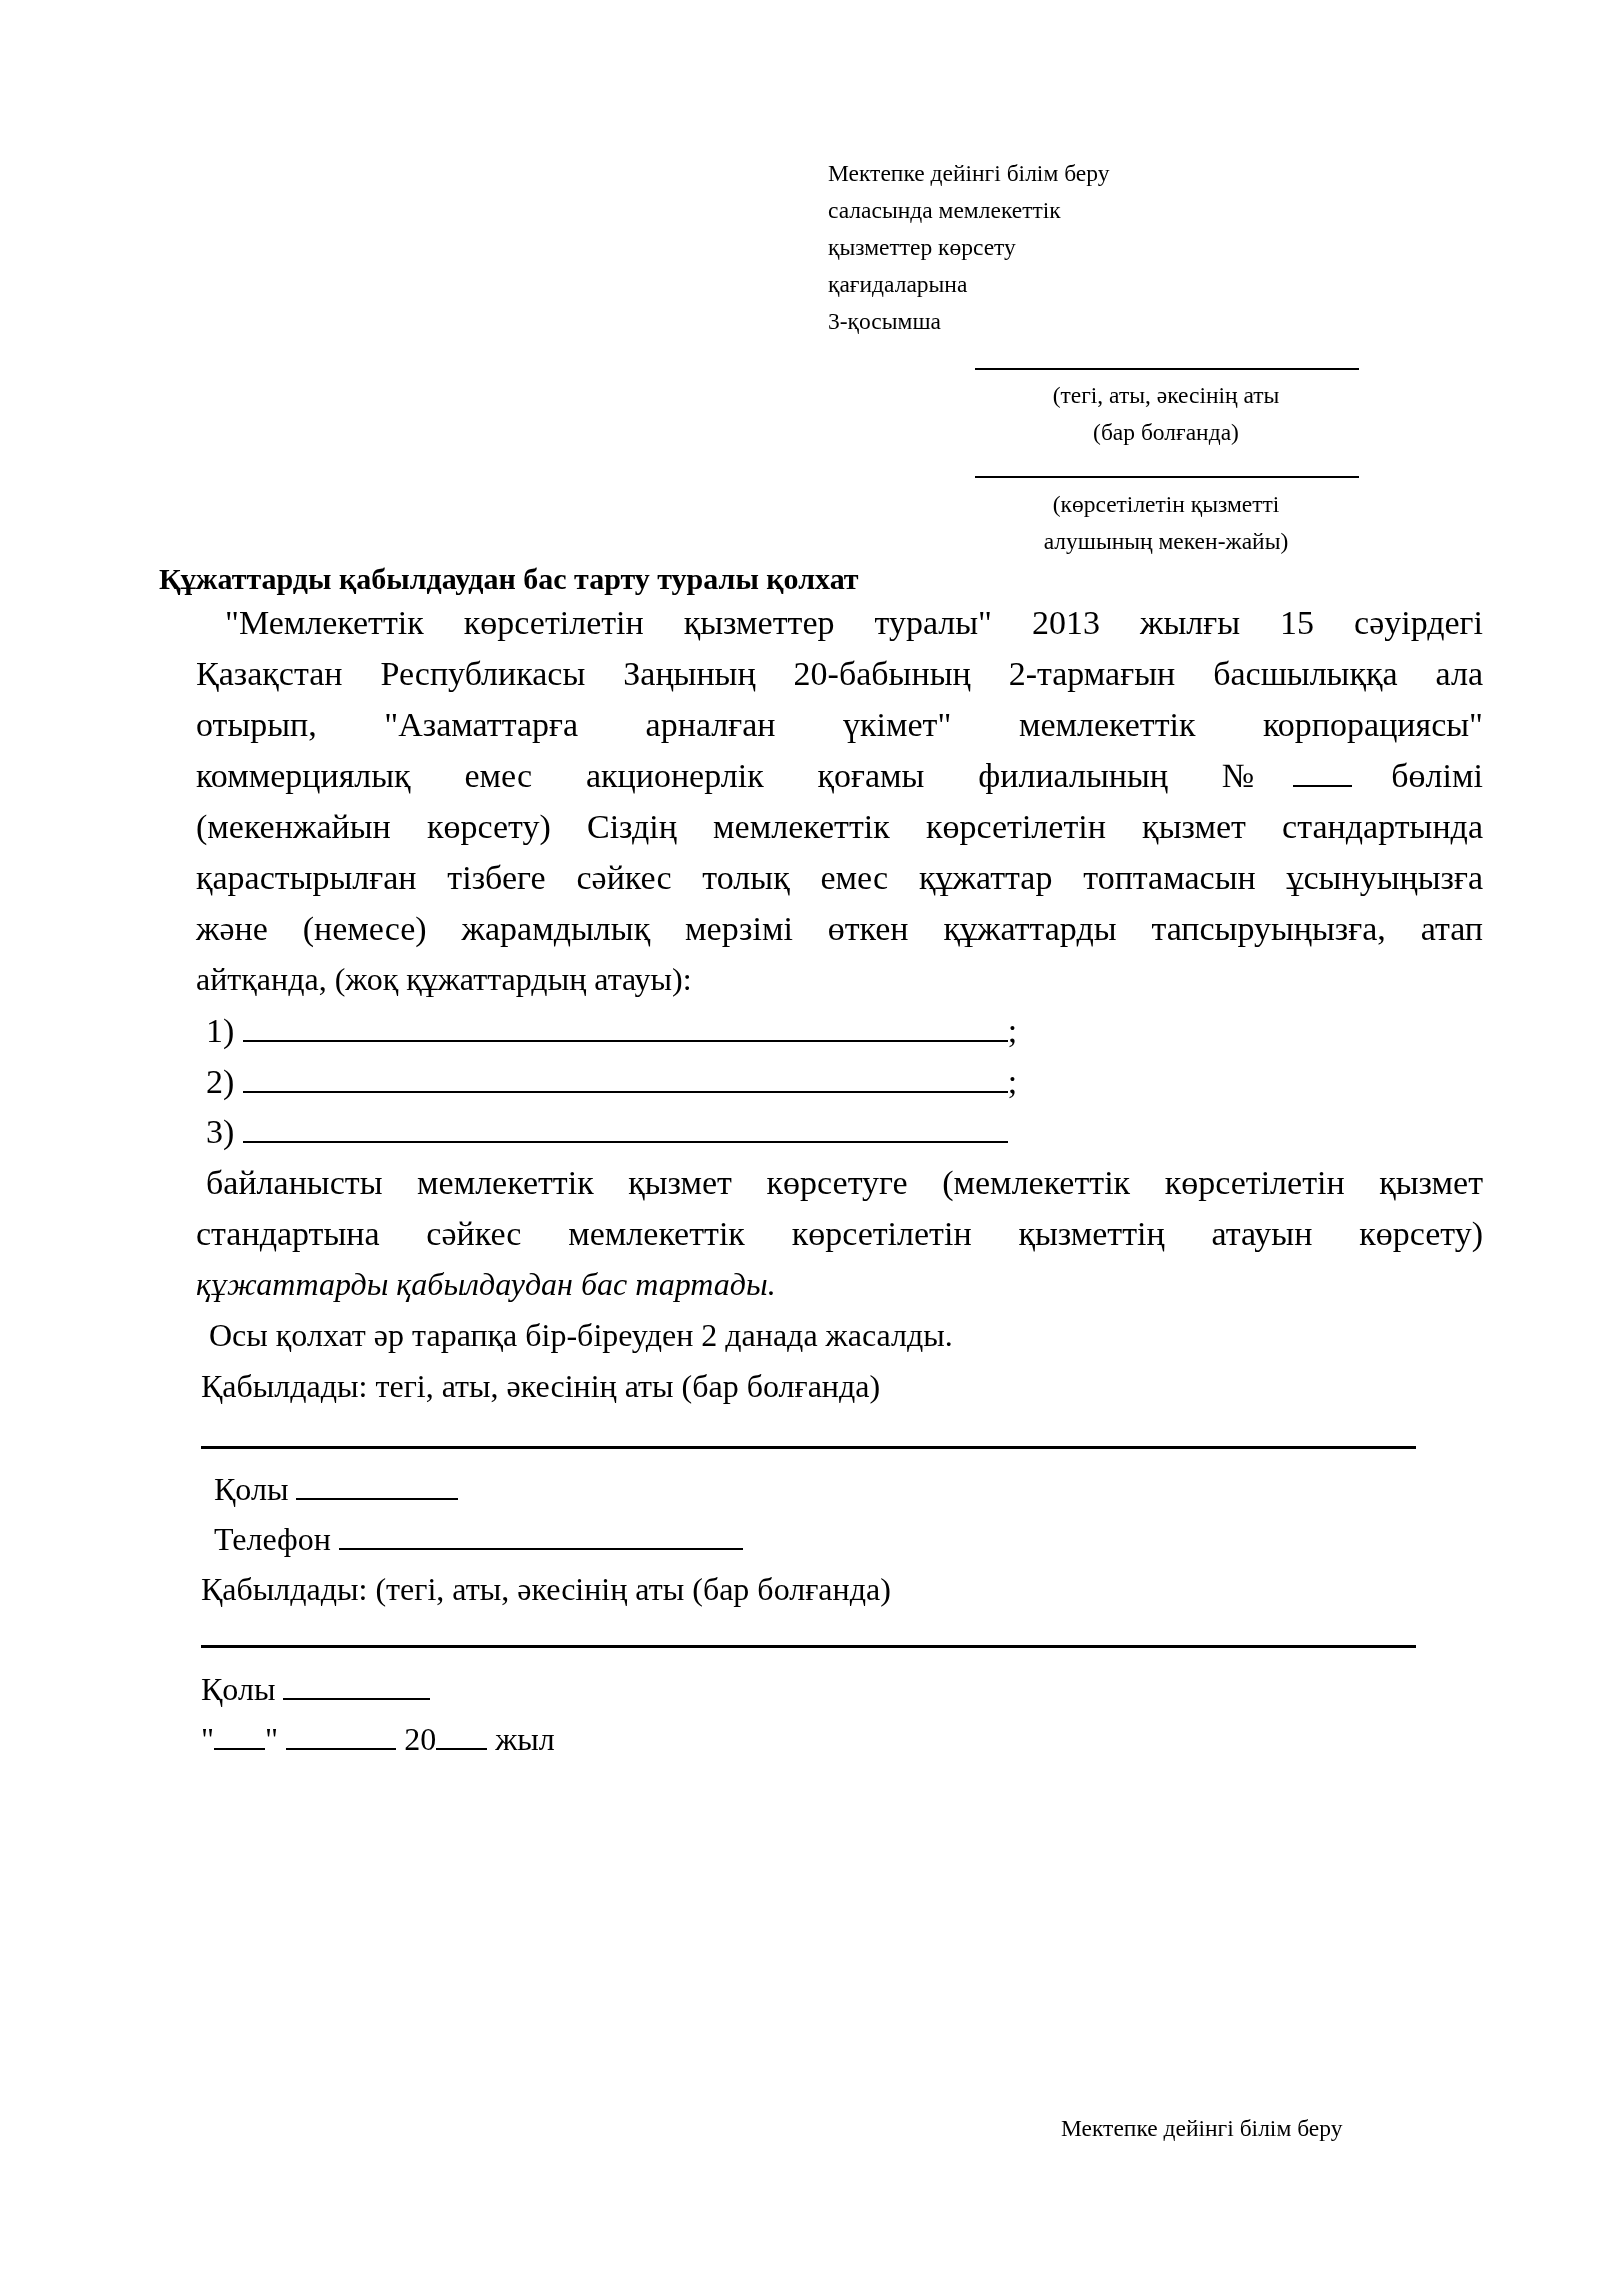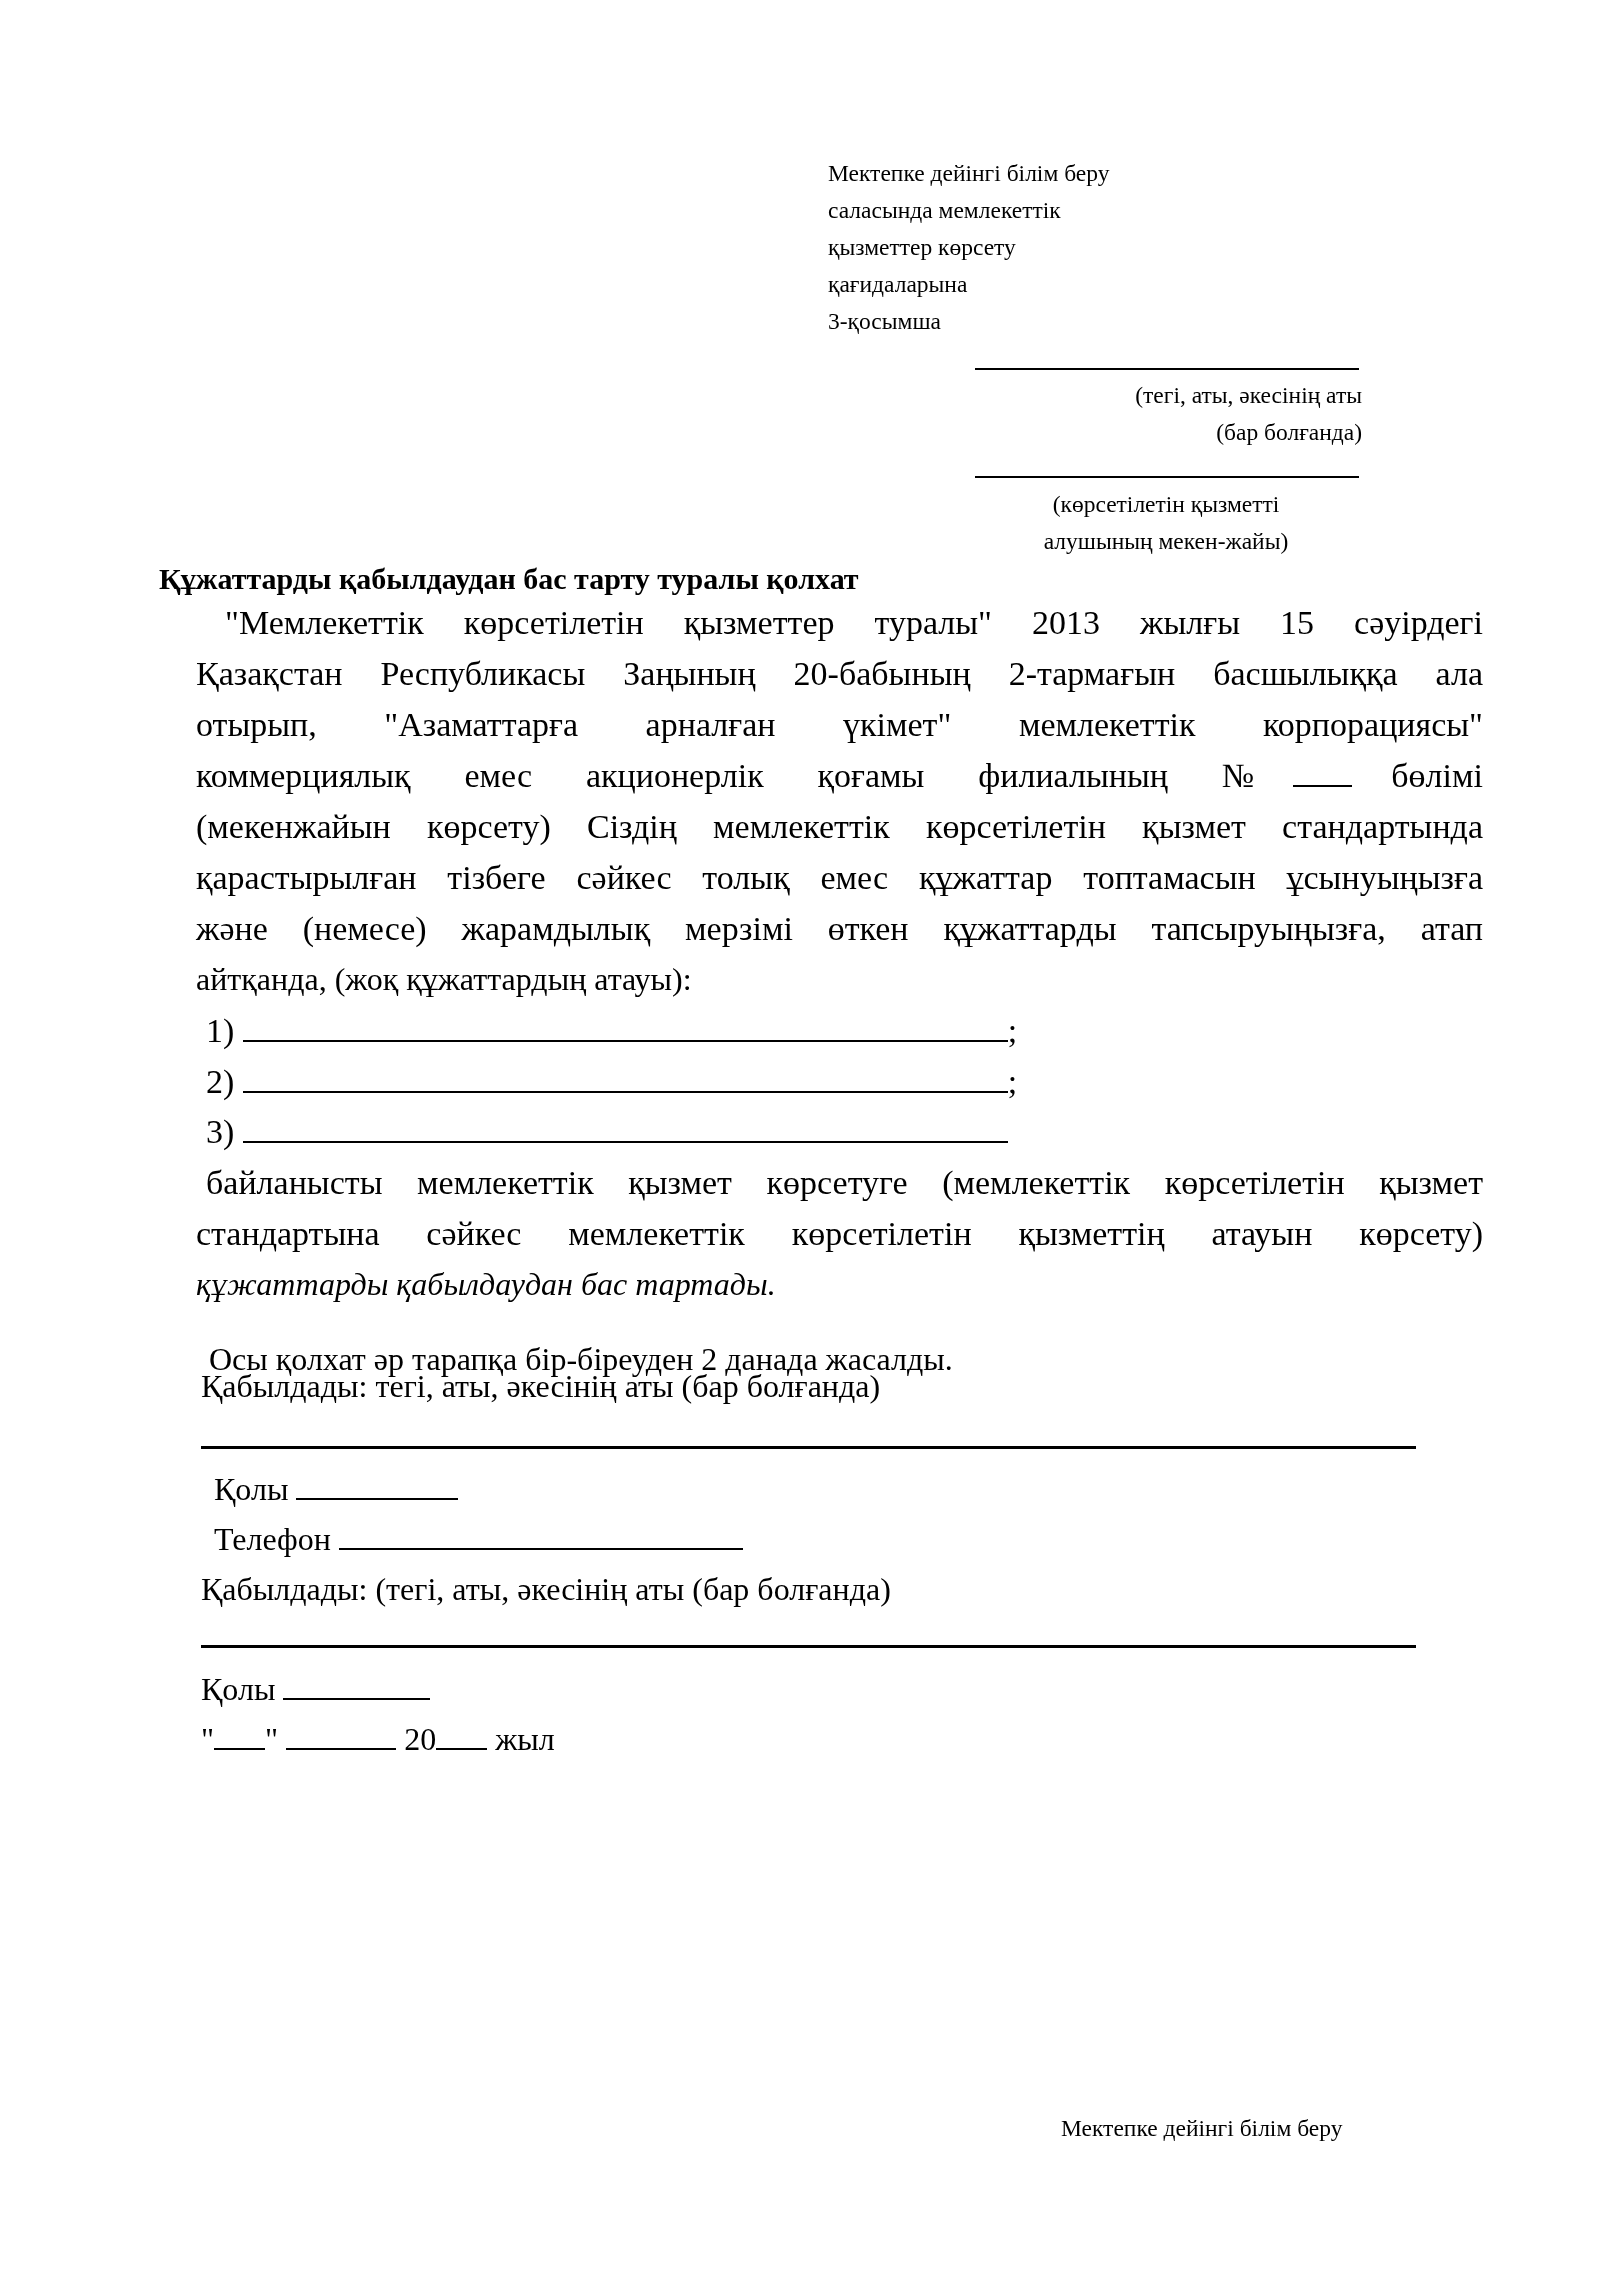--- a/index.html
+++ b/index.html
@@ -35,21 +35,21 @@
 
 <div class="abs annex">
   <div>Мектепке дейінгі білім беру</div>
   <div>саласында мемлекеттік</div>
   <div>қызметтер көрсету</div>
   <div>қағидаларына</div>
   <div>3-қосымша</div>
 </div>
 
 <div class="field-line" style="top:368px;"></div>
-<div class="field-caption" style="top:377px;text-align:right;">
+<div class="field-caption" style="top:377px;">
   <div>(тегі, аты, әкесінің аты</div>
   <div>(бар болғанда)</div>
 </div>
 <div class="field-line" style="top:476px;"></div>
 <div class="field-caption" style="top:486px;">
   <div>(көрсетілетін қызметті</div>
   <div>алушының мекен-жайы)</div>
 </div>
 
 <div class="abs doc-title">Құжаттарды қабылдаудан бас тарту туралы қолхат</div>
@@ -81,21 +81,21 @@
   <div class="blank-row" style="top:1112px;">
     <span>3)</span>
     <span class="blank" style="width:765px;"></span><span></span>
   </div>
 </div>
 
 <div>
   <div class="jline first" style="top:1163px; left:206px; width:1277px;">байланысты мемлекеттік қызмет көрсетуге (мемлекеттік көрсетілетін қызмет</div>
   <div class="jline" style="top:1214px;">стандартына сәйкес мемлекеттік көрсетілетін қызметтің атауын көрсету)</div>
   <div class="line-left" style="left:196px; top:1265px;font-style:italic;">құжаттарды қабылдаудан бас тартады.</div>
-  <div class="line-left" style="left:209px; top:1316px;margin-top:24px;">Осы қолхат әр тарапқа бір-біреуден 2 данада жасалды.</div>
+  <div class="line-left" style="left:209px; top:1316px;">Осы қолхат әр тарапқа бір-біреуден 2 данада жасалды.</div>
 </div>
 
 <div class="line-left" style="left:201px; top:1367px;">Қабылдады: тегі, аты, әкесінің аты (бар болғанда)</div>
 <div class="hr-full" style="top:1446px;"></div>
 <div class="line-left" style="left:214px; top:1470px;">
   <span>Қолы</span>
   <span class="blank" style="width:162px; border-bottom-width:2px;"></span>
 </div>
 <div class="line-left" style="left:214px; top:1520px;">
   <span>Телефон</span>

